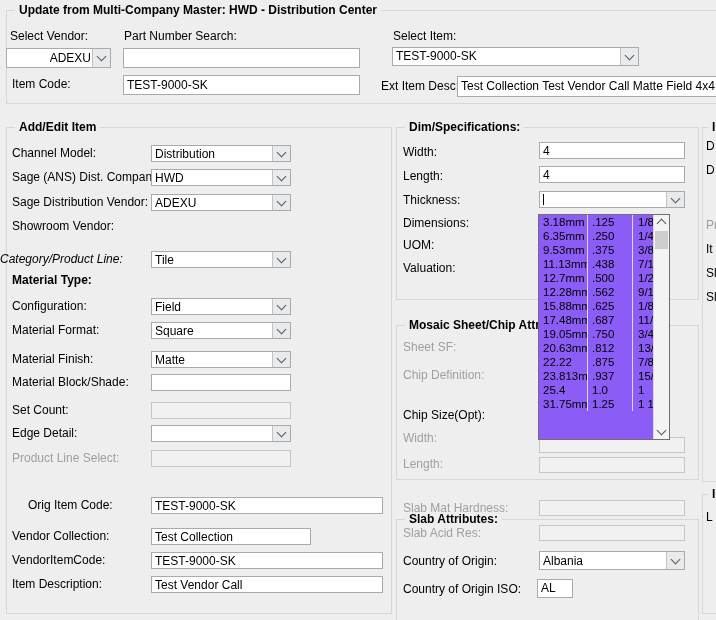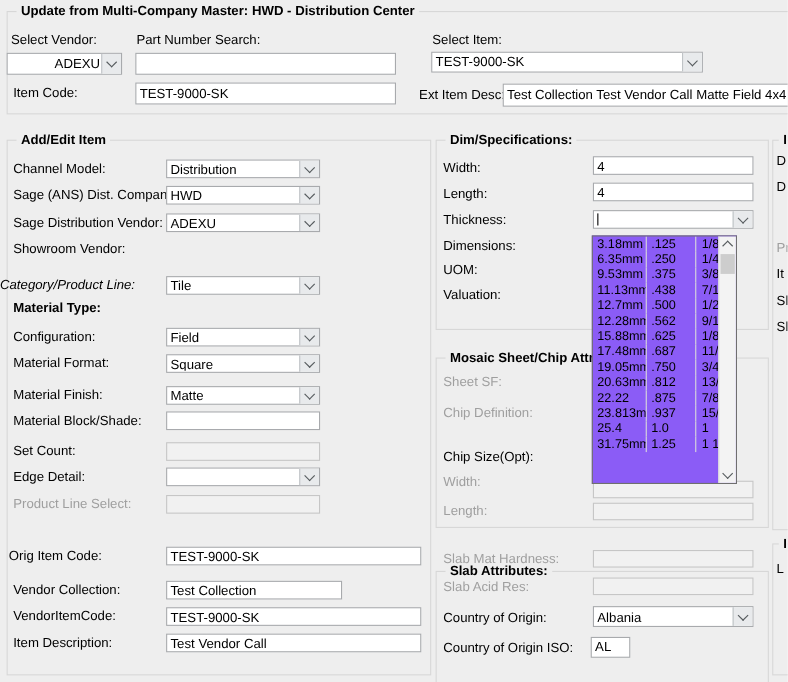--- a/index.html
+++ b/index.html
@@ -136,21 +136,21 @@
   <div class="combo" style="left:151px;top:425px;width:140px;height:17px;">
     <span class="cval"></span>
     <span class="cbtn">
         <i class="chv"></i>
       </span>
   </div>
 
   <span class="lbl dis" style="left:12px;top:452px;">Product Line Select:</span>
   <div class="box gray" style="left:151px;top:450px;width:140px;height:17px;"></div>
 
-  <span class="lbl" style="left:8px;top:499px;">Orig Item Code:</span>
+  <span class="lbl" style="left:28px;top:499px;">Orig Item Code:</span>
   <div class="box" style="left:151px;top:497px;width:232px;height:17px;">TEST-9000-SK</div>
 
   <span class="lbl" style="left:12px;top:530px;">Vendor Collection:</span>
   <div class="box" style="left:151px;top:528px;width:160px;height:17px;">Test Collection</div>
 
   <span class="lbl" style="left:12px;top:554px;">VendorItemCode:</span>
   <div class="box" style="left:151px;top:552px;width:232px;height:17px;">TEST-9000-SK</div>
 
   <span class="lbl" style="left:12px;top:578px;">Item Description:</span>
   <div class="box" style="left:151px;top:576px;width:232px;height:17px;">Test Vendor Call</div>

